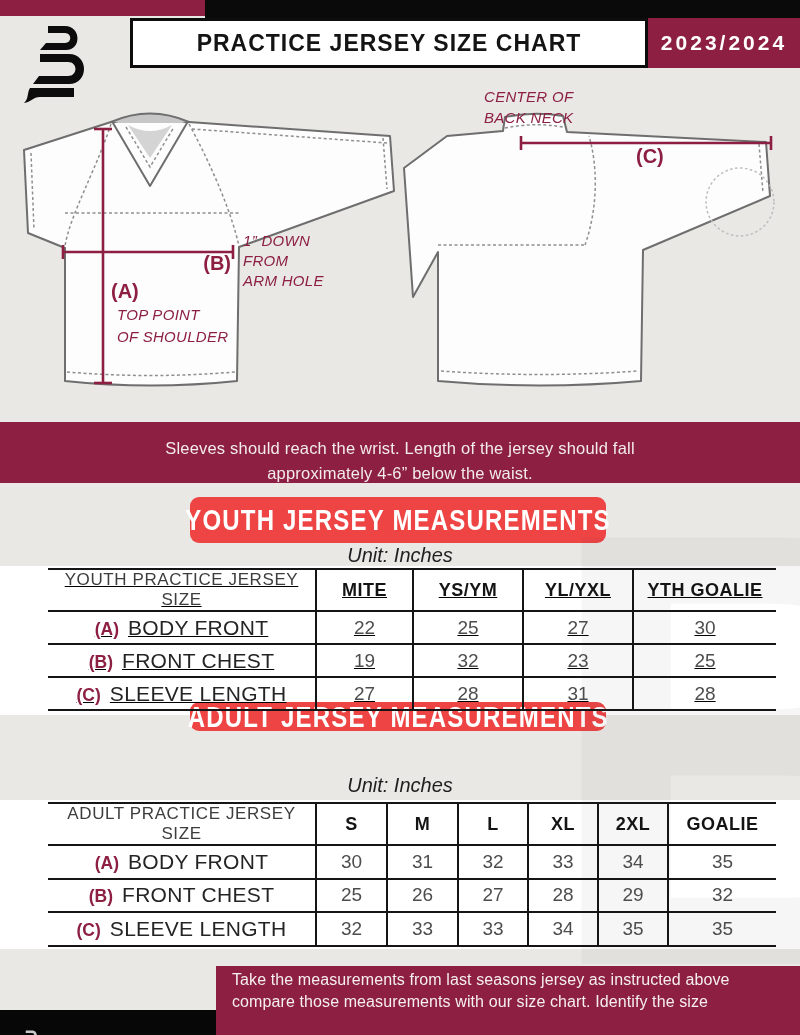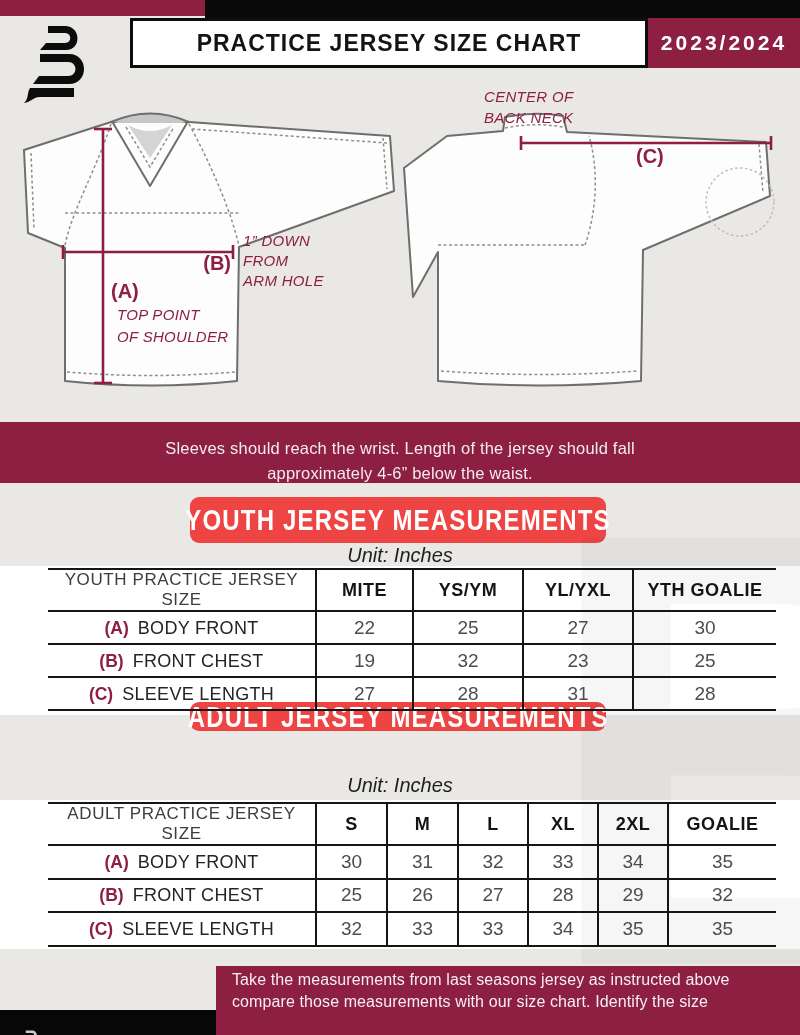--- a/index.html
+++ b/index.html
@@ -77,33 +77,33 @@
     position:absolute; left:540px; top:470px; width:400px;
     font-weight:bold; font-size:620px; line-height:0.9;
     color:rgba(70,70,70,0.05); z-index:1; user-select:none;
   }
 
   
   table.size-table {
     position:absolute; left:48px; width:728px; z-index:2;
     border-collapse:collapse; table-layout:fixed; background:transparent;
   }
-  table.youth-table { top:568px; }
+  table.youth-table { top:568px;text-decoration:underline; }
   table.adult-table { top:802px; }
   .size-table tr { border-top:2px solid #151515; border-bottom:2px solid #151515; }
   .size-table td, .size-table th { border-left:2px solid #151515; text-align:center; vertical-align:middle; background:transparent; }
   .size-table td:first-child, .size-table th:first-child { border-left:none; }
   .youth-table th { height:38px; }
   .youth-table td { height:33px; }
   .adult-table th { height:34px; }
   .adult-table td { height:33.6px; }
   .size-table th { font-size:18px; font-weight:bold; color:#141414; letter-spacing:0.5px; }
   .size-table th.lead { font-size:17px; font-weight:normal; color:#3d3d3d; letter-spacing:0.6px; }
   .size-table td { font-size:19px; color:#4d4d4d; }
-  .row-label { font-size:18px; color:#242424; letter-spacing:0.3px; font-weight:500; }
+  .row-label { font-size:21px; color:#242424; letter-spacing:0.3px; font-weight:500; }
   .row-key { color:#8c1f42; font-weight:bold; font-size:17.5px; margin-right:9px; }
 
   
   .footer-black {
     position:absolute; left:0; top:1010px; width:216px; height:69px; background:#070707;
     display:flex; align-items:center; justify-content:center; gap:10px; z-index:2;
   }
   .footer-brand { color:#f2f2f2; font-weight:bold; font-size:14px; letter-spacing:6px; white-space:nowrap; }
   .footer-maroon {
     position:absolute; left:216px; top:966px; width:584px; height:69px; background:#8c1f42;

